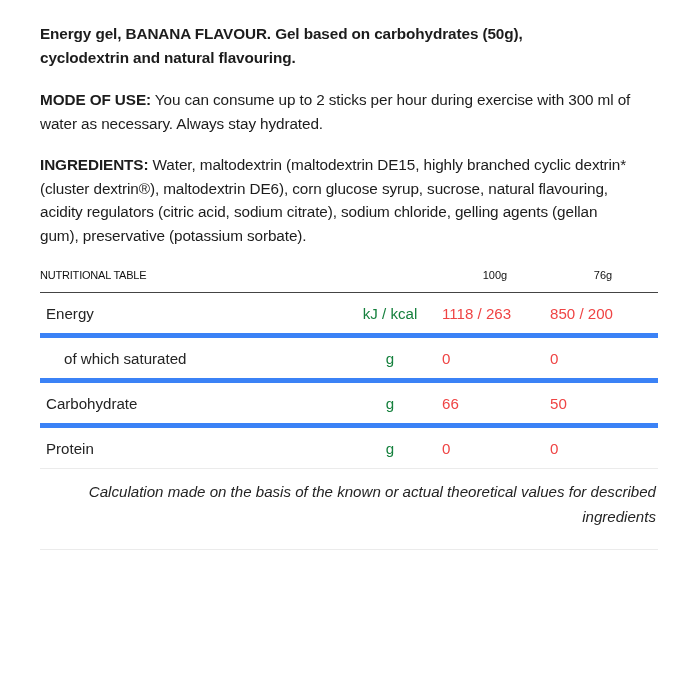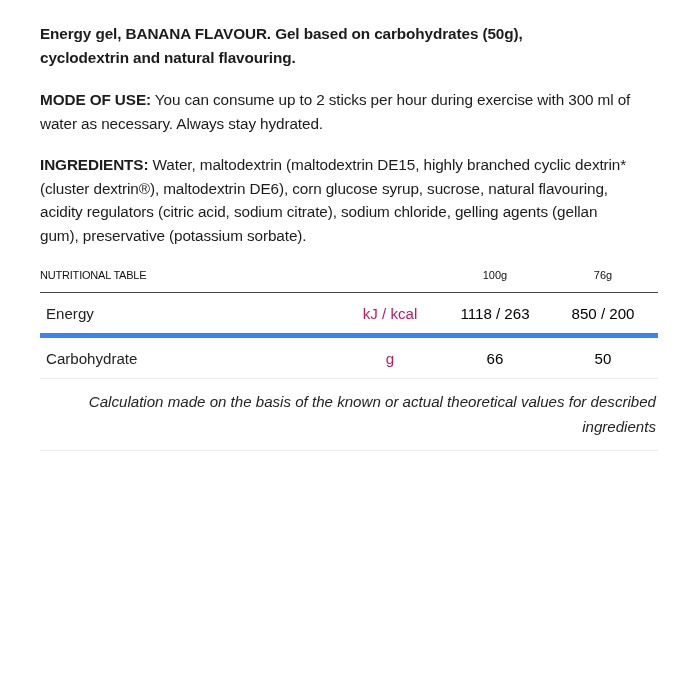--- a/index.html
+++ b/index.html
@@ -83,33 +83,33 @@
   tbody td {
     font-size: 15.1px;
     color: #242424;
     border-bottom: 5px solid #3b82f6;
     height: 40px;
   }
   tbody tr:last-child td { border-bottom: 1px solid #ebebeb; }
   td.t-name { text-align: left; padding-left: 6px; }
   td.t-name.indent-a { padding-left: 24px; }
   td.t-name.indent-b { padding-left: 16px; }
-  td.t-unit { text-align: center; color: #be185d; }
-  td.t-val  { text-align: center; padding-right: 2px; color: #000000; }
+  td.t-unit { text-align: center; color: #15803d; }
+  td.t-val  { text-align: left; padding-right: 2px; color: #ef4444; }
 
   
   .footnote {
     width: 618px;
     box-sizing: border-box;
     font-style: italic;
     font-size: 15.1px;
     line-height: 25px;
     color: #242424;
     text-align: right;
-    padding: 10px 2px 11px 0;
+    padding: 10px 2px 20px 0;
     border-bottom: 1px solid #ebebeb;
   }
 </style>
 </head>
 <body>
 
 <div class="page">
 
   <p class="para intro">Energy gel, BANANA FLAVOUR. Gel based on carbohydrates (50g), cyclodextrin and natural flavouring.</p>
 
@@ -137,23 +137,35 @@
       </tr>
     </thead>
     <tbody>
       <tr>
         <td class="t-name">Energy</td>
         <td class="t-unit">kJ / kcal</td>
         <td class="t-val">1118 / 263</td>
         <td class="t-val">850 / 200</td>
       </tr>
       <tr>
+        <td class="t-name indent-a">of which saturated</td>
+        <td class="t-unit">g</td>
+        <td class="t-val">0</td>
+        <td class="t-val">0</td>
+      </tr>
+      <tr>
         <td class="t-name">Carbohydrate</td>
         <td class="t-unit">g</td>
         <td class="t-val">66</td>
         <td class="t-val">50</td>
+      </tr>
+      <tr>
+        <td class="t-name">Protein</td>
+        <td class="t-unit">g</td>
+        <td class="t-val">0</td>
+        <td class="t-val">0</td>
       </tr>
     </tbody>
   </table>
 
   <div class="footnote">Calculation made on the basis of the known or actual theoretical values for described ingredients</div>
 
 </div>
 
 </body></html>

